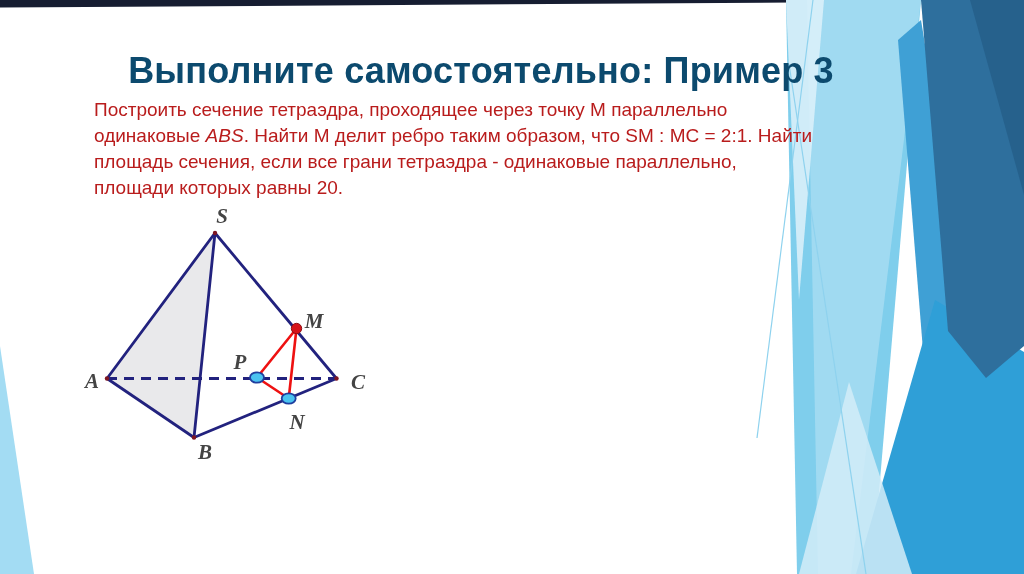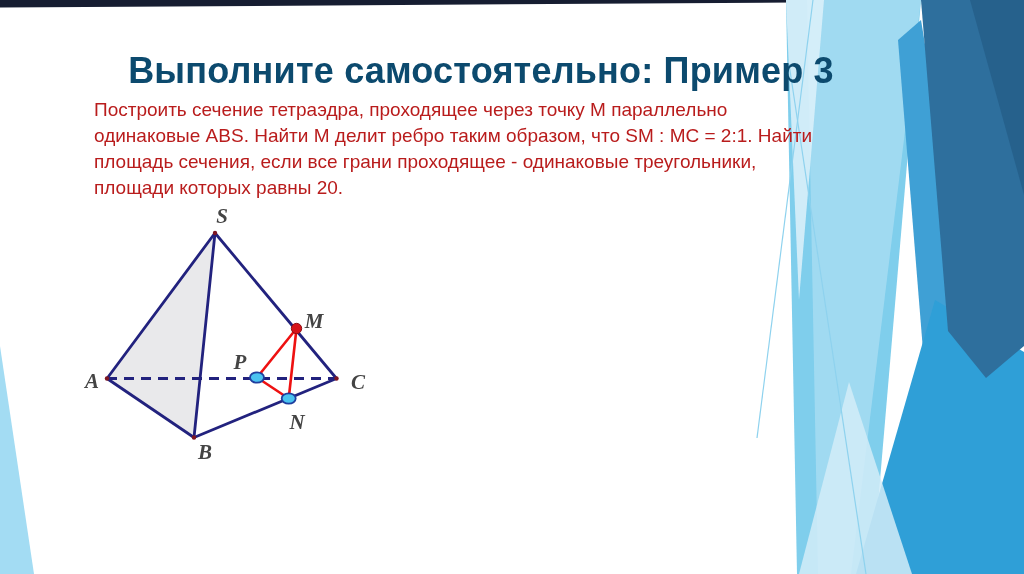--- a/index.html
+++ b/index.html
@@ -14,21 +14,21 @@
   .title{
     position:absolute;left:0;top:50px;width:962px;
     text-align:center;
     font-size:36px;font-weight:bold;letter-spacing:.2px;
     color:#0c4a6e;
   }
   .problem{
     position:absolute;left:72px;top:97px;width:730px;
     font-size:19px;line-height:26px;color:#b91c1c;margin-left:22px;
   }
-  .problem .it{}
+  .problem .it{font-style:italic;}
   .vlabel{
     font-family:"Liberation Serif",serif;
     font-style:italic;font-weight:bold;
     font-size:21px;fill:#444444;
   }
 </style>
 </head>
 <body>
 
 <div class="slide">
@@ -87,17 +87,17 @@
       <text class="vlabel" x="240" y="369" text-anchor="middle">P</text>
       <text class="vlabel" x="297" y="429" text-anchor="middle">N</text>
     </g>
   </svg>
 
   <div class="title">Выполните самостоятельно: Пример 3</div>
 
   <div class="problem">
     <div>Построить сечение тетраэдра, проходящее через точку M параллельно</div>
     <div><span>одинаковые </span><span class="it">ABS</span><span>. Найти M делит ребро таким образом, что SM : MC = 2:1. Найти</span></div>
-    <div>площадь сечения, если все грани проходящее - одинаковые треугольники,</div>
+    <div>площадь сечения, если все грани тетраэдра - одинаковые параллельно,</div>
     <div>площади которых равны 20.</div>
   </div>
 
 </div>
 
 </body></html>

